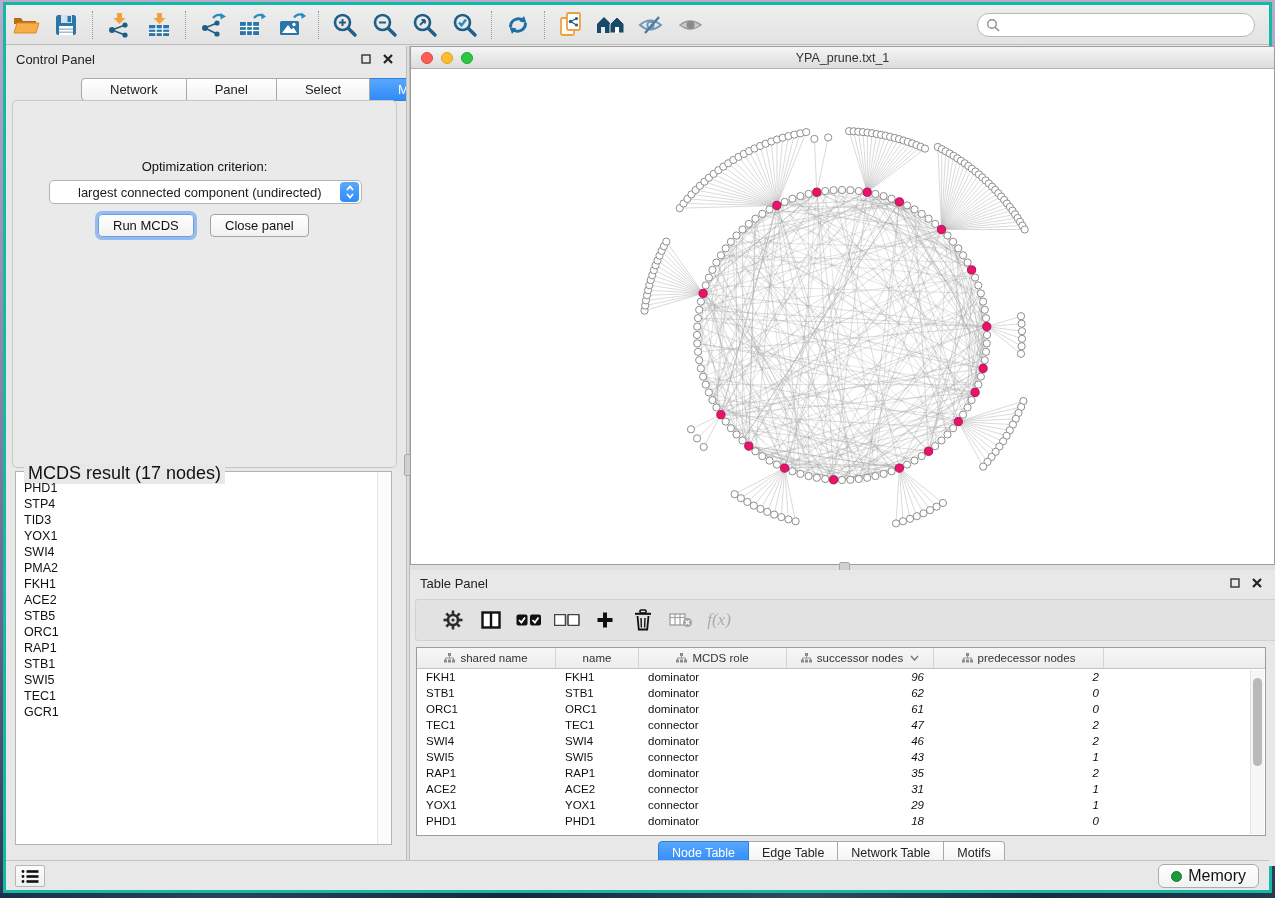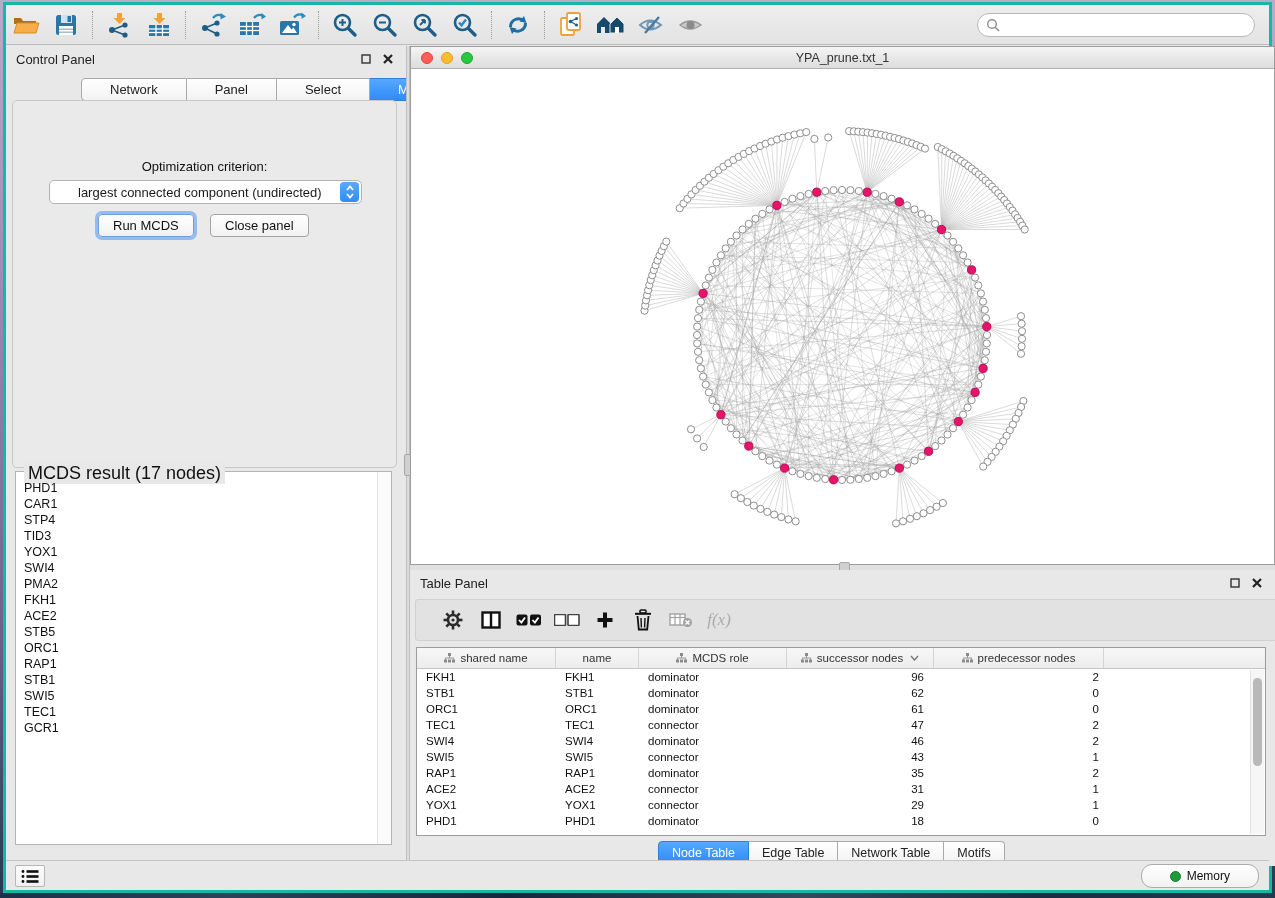--- a/index.html
+++ b/index.html
@@ -94,41 +94,41 @@
                 border:1px solid #9c9c9c; }
   #thead { position:absolute; left:0; top:0; width:100%; height:21px; background:linear-gradient(#f7f7f7,#ededed);
            border-bottom:1px solid #c4c4c4; display:flex; }
   .th { height:100%; display:flex; align-items:center; justify-content:center; gap:5px;
         font-size:11.5px; color:#333; border-right:1px solid #d4d4d4; position:relative; }
   .th .sort { margin-left:2px; }
   #tbody { position:absolute; left:0; top:21px; width:100%; bottom:0; overflow:hidden; }
   .tr { display:flex; height:16px; line-height:16px; font-size:11.5px; color:#111; }
   .td { height:16px; overflow:hidden; white-space:nowrap; }
   .td.left { padding-left:9px; }
-  .td.num { text-align:right; }
+  .td.num { text-align:right;font-style:italic; }
   #tbl-scrollbar { position:absolute; right:1px; top:22px; bottom:1px; width:14px;
                    background:#f6f6f6; border-left:1px solid #e2e2e2; }
   #tbl-thumb { position:absolute; left:2px; top:8px; width:9px; height:88px; background:#b9b9b9; border-radius:5px; }
 
   #tp-tabs { position:absolute; left:248px; top:271px; height:23px; display:flex; }
   .tp-tab { height:23px; padding:0 13px; font-size:12.5px; background:linear-gradient(#ffffff,#f2f2f2);
             border:1px solid #a9a9a9; border-left-width:0; display:flex; align-items:center; color:#222; }
   .tp-tab:first-child { border-left-width:1px; border-radius:4px 0 0 4px; }
   .tp-tab:last-child { border-radius:0 4px 4px 0; }
   .tp-tab.selected { background:linear-gradient(#58a8fd,#2f8bf7); color:#fff; border-color:#2f7fd6; }
 
   
   #statusbar { position:absolute; left:0; bottom:0; width:100%; height:30px; background:#e9e8e8;
                border-top:1px solid #c6c5c5; }
   #menu-list-btn { position:absolute; left:9px; top:4px; width:30px; height:22px;
                    background:linear-gradient(#fdfdfd,#f0f0f0); border:1px solid #b6b6b6; border-radius:2px;
                    display:flex; align-items:center; justify-content:center; cursor:default; }
-  #memory-btn { position:absolute; right:10px; top:3px; height:24px; padding:0 28px;
-                background:linear-gradient(#ffffff,#f2f2f2); border:1px solid #ababab; border-radius:11px;
-                display:flex; align-items:center; gap:6px; font-size:12px; color:#111;
+  #memory-btn { position:absolute; right:10px; top:3px; height:24px; padding:0 12px;
+                background:linear-gradient(#ffffff,#f2f2f2); border:1px solid #ababab; border-radius:6px;
+                display:flex; align-items:center; gap:6px; font-size:16px; color:#111;
                 font-family:"Liberation Sans",sans-serif; cursor:default; }
   #memory-btn .dot { width:11px; height:11px; border-radius:50%; background:#1d9a3a; border:1px solid #147a2c; }
 
   #wallpaper-bottom { position:absolute; left:0; top:893px; width:100%; height:5px;
       background:linear-gradient(90deg,#1d3049 0%,#2b4258 18%,#16273d 40%,#33495c 63%,#1a2c42 82%,#24394e 100%); }
 </style>
 </head>
 <body>
 
 <div id="window">
@@ -316,21 +316,20 @@
           </svg>
         </span>
       </div>
       <button id="run-mcds" class="cp-btn">Run MCDS</button>
       <button id="close-panel" class="cp-btn">Close panel</button>
     </div>
     <div id="mcds-result">
       <legend>MCDS result (17 nodes)</legend>
       <div id="result-list">
           <div>PHD1</div>
-          <div>CAR1</div>
           <div>STP4</div>
           <div>TID3</div>
           <div>YOX1</div>
           <div>SWI4</div>
           <div>PMA2</div>
           <div>FKH1</div>
           <div>ACE2</div>
           <div>STB5</div>
           <div>ORC1</div>
           <div>RAP1</div>

